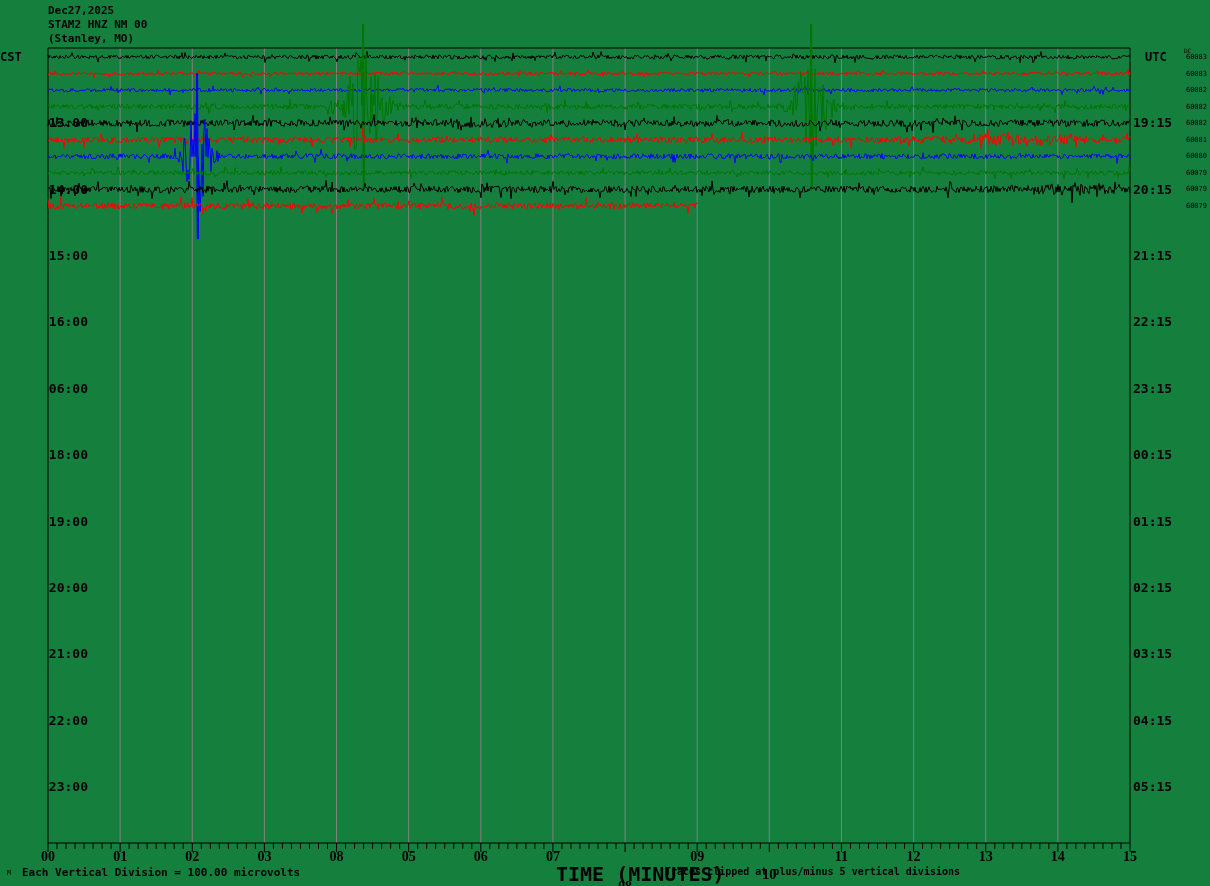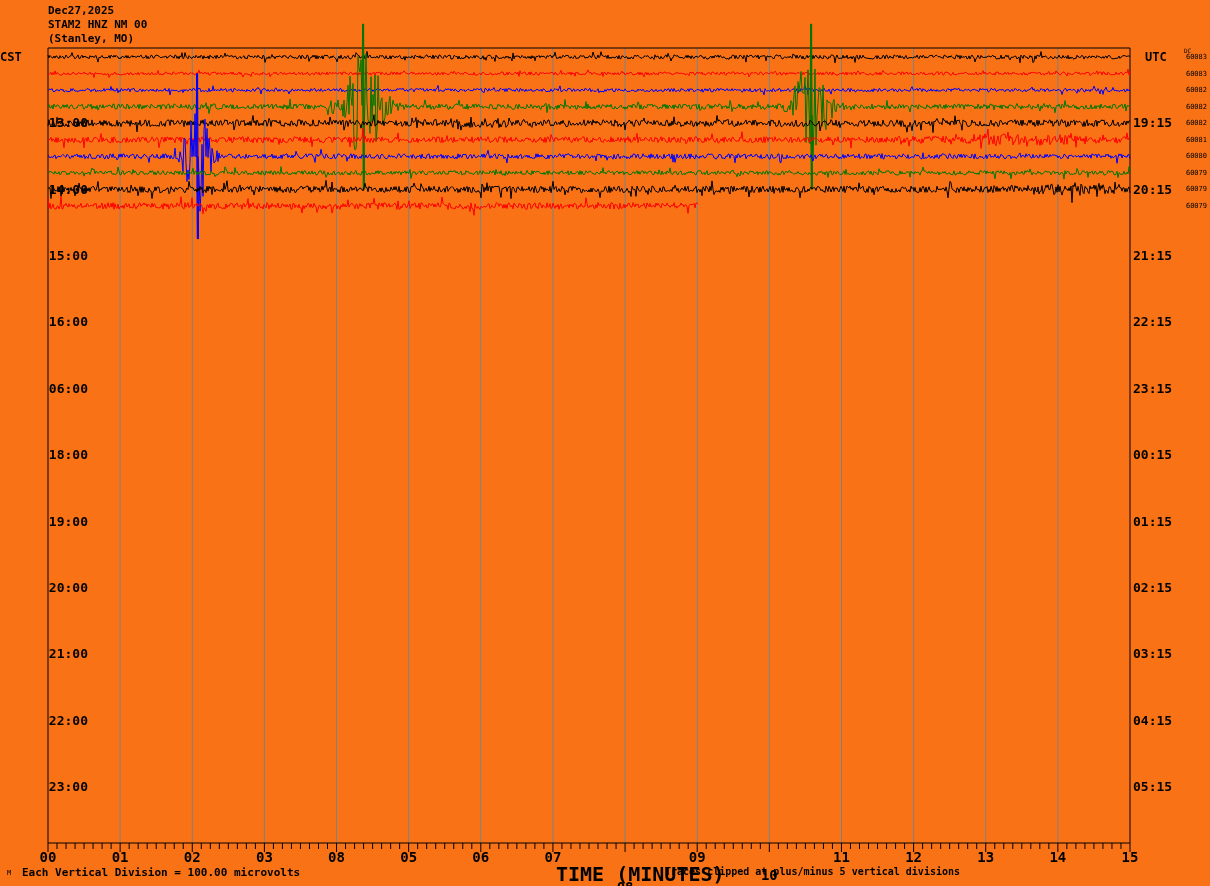--- a/index.html
+++ b/index.html
@@ -1,24 +1,24 @@
 <!DOCTYPE html>
 <html><head>
 <meta charset="utf-8">
 <style>
   html,body{margin:0;padding:0;background:#ffffff;}
-  #page{position:relative;width:1210px;height:886px;background:#f97316;overflow:hidden;
+  #page{position:relative;width:1210px;height:886px;background:#15803d;overflow:hidden;
         font-family:"DejaVu Sans Mono", monospace;color:#000;}
   .hdr{position:absolute;left:48px;font-weight:bold;font-size:11px;line-height:13px;white-space:pre;}
   .tz{position:absolute;font-weight:bold;font-size:12px;}
   .hourL{position:absolute;width:44px;text-align:right;font-weight:bold;font-size:13px;margin-left:44px;}
   .hourR{position:absolute;left:1133px;width:50px;text-align:left;font-weight:bold;font-size:13px;}
   .gain{position:absolute;left:1160px;width:47px;text-align:right;font-size:7px;line-height:7px;}
   .dc{position:absolute;font-size:6px;line-height:6px;}
-  .minlab{position:absolute;width:36px;text-align:center;font-weight:bold;font-size:14px;}
+  .minlab{position:absolute;width:36px;text-align:center;font-weight:bold;font-size:14px;font-family:Liberation Serif, serif;}
   .axtitle{position:absolute;font-weight:bold;font-size:20px;}
   .clipnote{position:absolute;font-weight:bold;font-size:10px;}
   .scalenote{position:absolute;font-weight:bold;font-size:11px;}
   .scalemark{position:absolute;font-size:7px;}
   svg{position:absolute;left:0;top:0;}
 </style>
 </head>
 <body>
 
 <div id="page">

